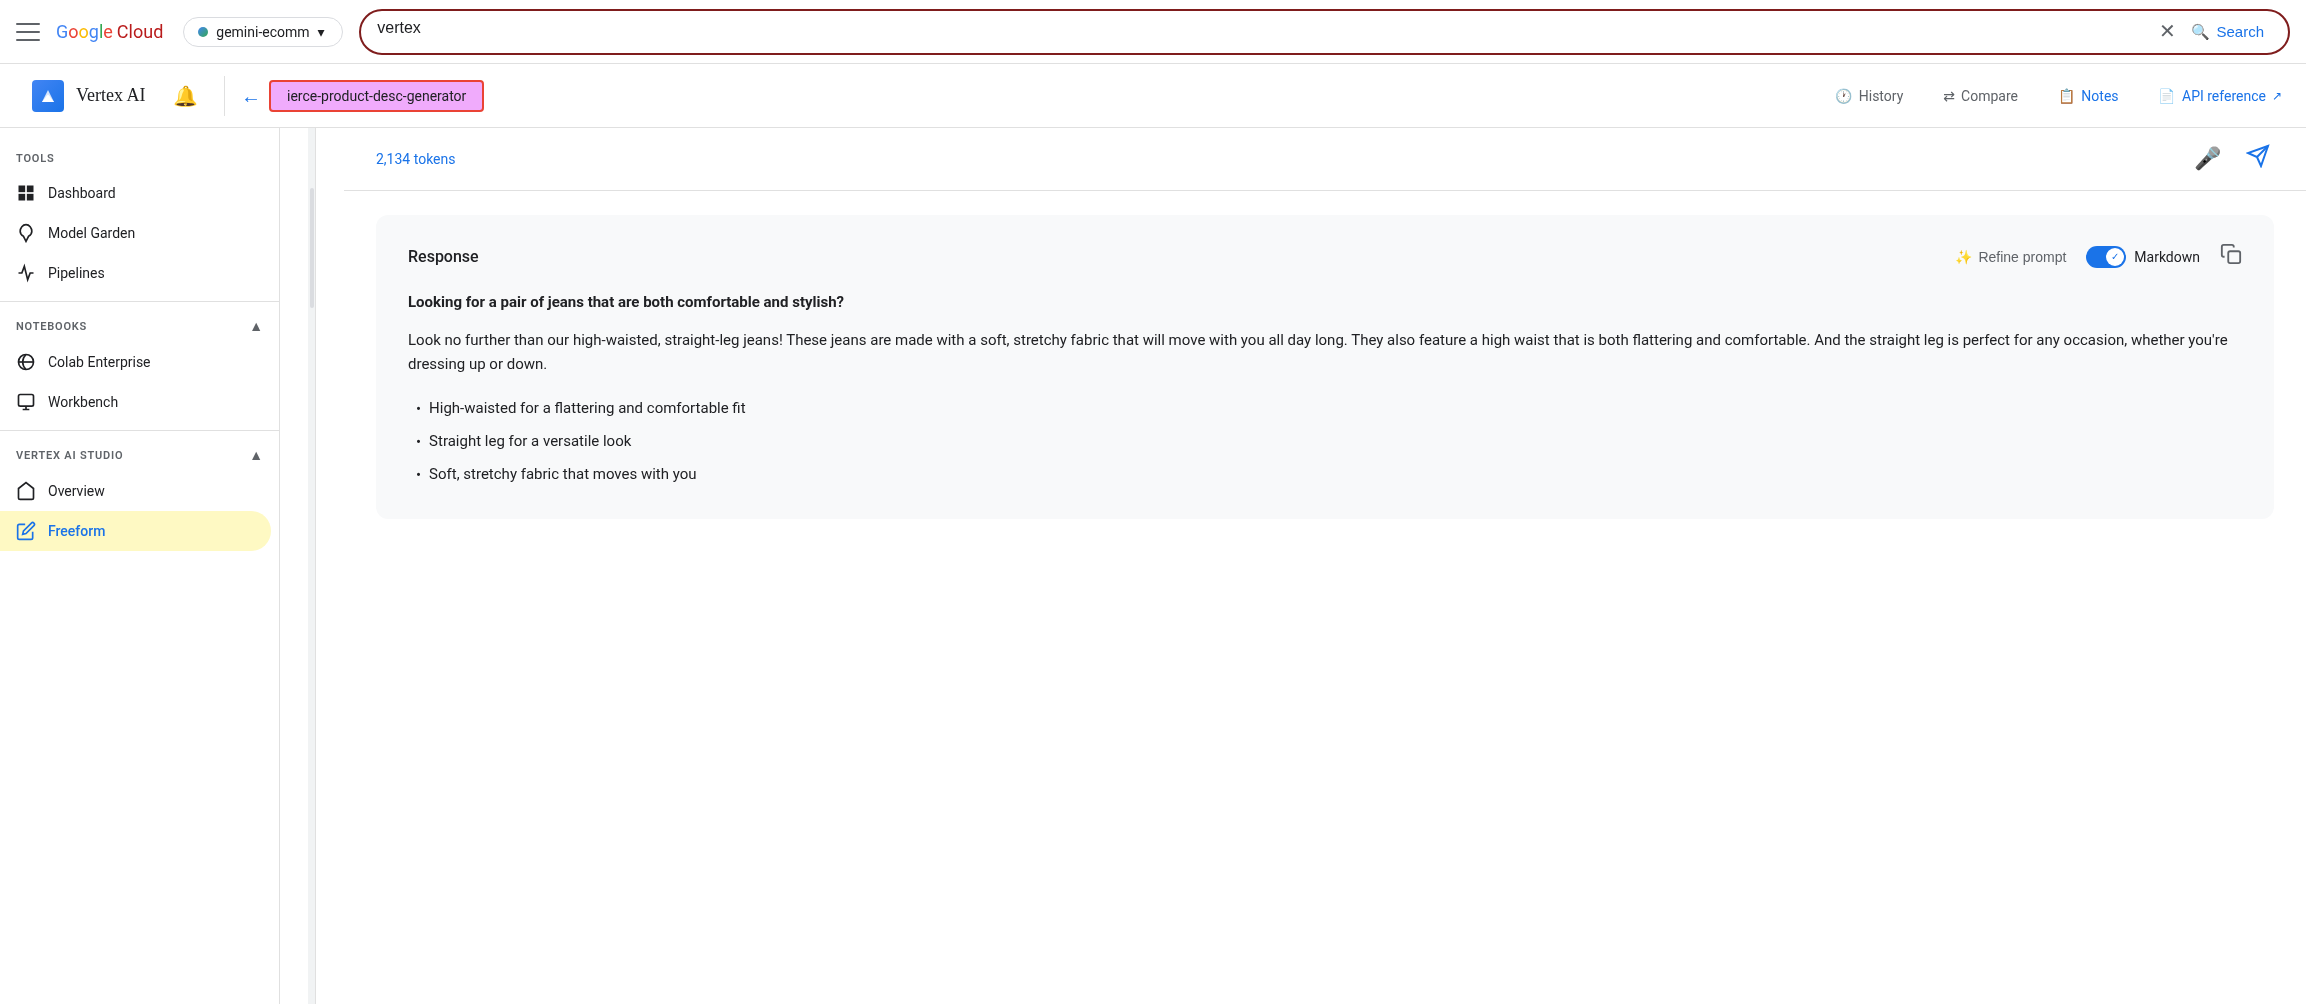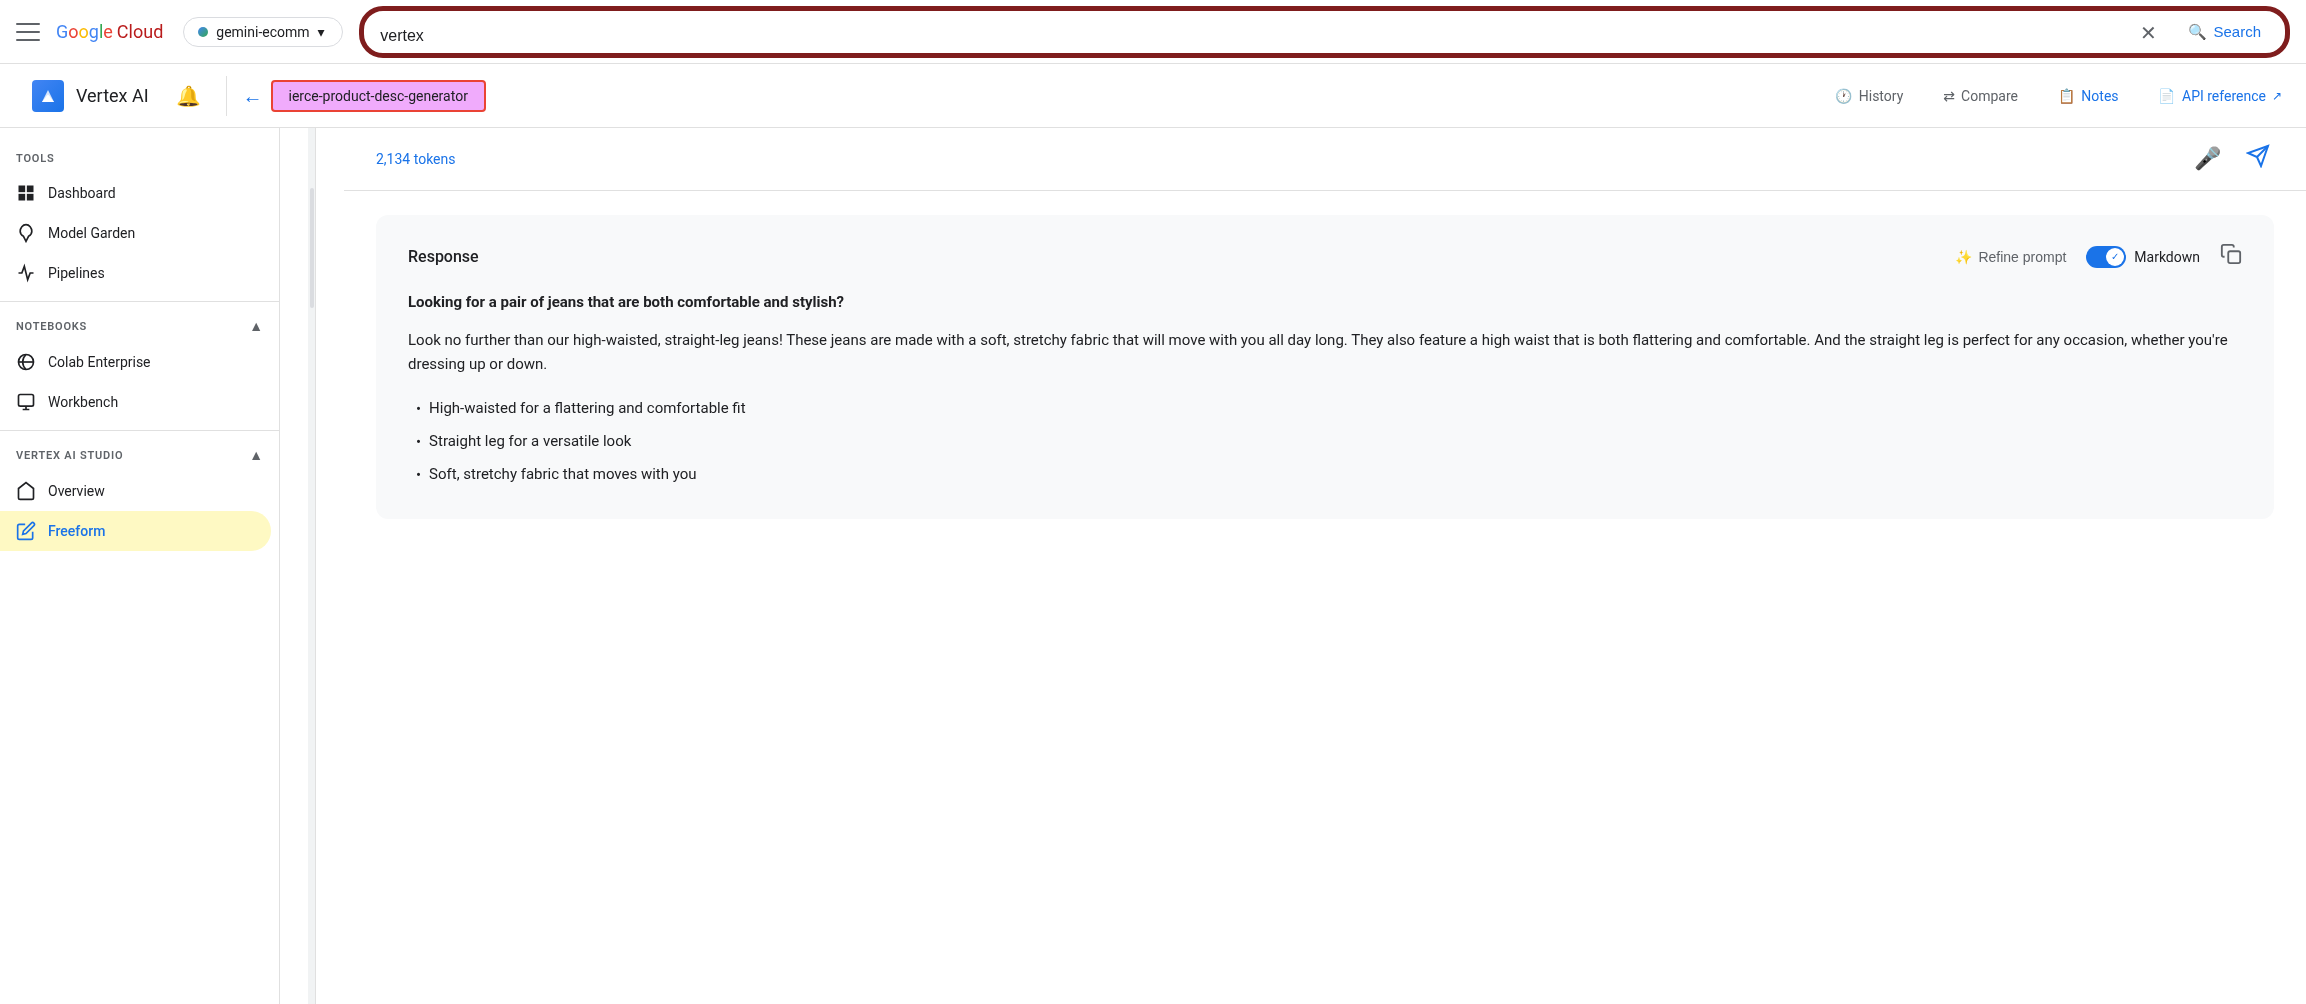--- a/index.html
+++ b/index.html
@@ -39,23 +39,23 @@
       padding: 6px 14px; cursor: pointer; min-width: 160px;
       font-size: 14px;
     }
     .project-dot {
       width: 10px; height: 10px; border-radius: 50%;
       background: linear-gradient(135deg, #4285f4, #34a853);
     }
 
     .search-bar {
       flex: 1;
-      display: flex; align-items: flex-end;
-      border: 5px solid #7f1d1d; border-radius: 24px;
-      padding: 8px 16px; gap: 24px;
+      display: flex; align-items: flex-start;
+      border: 2px solid #7f1d1d; border-radius: 24px;
+      padding: 8px 16px; gap: 8px;
       font-size: 16px;
     }
     .search-bar input {
       border: none; outline: none; flex: 1; font-size: 16px; color: #202124;
     }
     .search-clear { cursor: pointer; color: #5f6368; font-size: 20px; }
     .search-btn {
       display: flex; align-items: center; gap: 6px;
       background: none; border: none; cursor: pointer;
       color: #1a73e8; font-size: 15px; font-weight: 500;
@@ -75,21 +75,21 @@
       display: flex; align-items: center; gap: 12px;
       padding: 0 16px; min-width: 200px;
     }
     .vertex-icon {
       width: 32px; height: 32px;
       background: linear-gradient(135deg, #4285f4, #1a73e8);
       border-radius: 4px;
       display: flex; align-items: center; justify-content: center;
       color: #fff; font-size: 16px;
     }
-    .vertex-ai-title { font-size: 18px; font-weight: 400; color: #202124; }
+    .vertex-ai-title { font-size: 18px; font-weight: 400; color: #202124; font-family: Liberation Serif, serif; }
     .bell-icon { margin-left: auto; cursor: pointer; color: #5f6368; }
 
     .nav-divider { width: 1px; height: 40px; background: #e0e0e0; margin: 0 8px; }
     .back-btn { cursor: pointer; color: #1a73e8; font-size: 20px; padding: 8px; }
 
     .prompt-tab {
       border: 2px solid #ea4335;
       border-radius: 4px;
       padding: 6px 16px;
       font-size: 14px;

